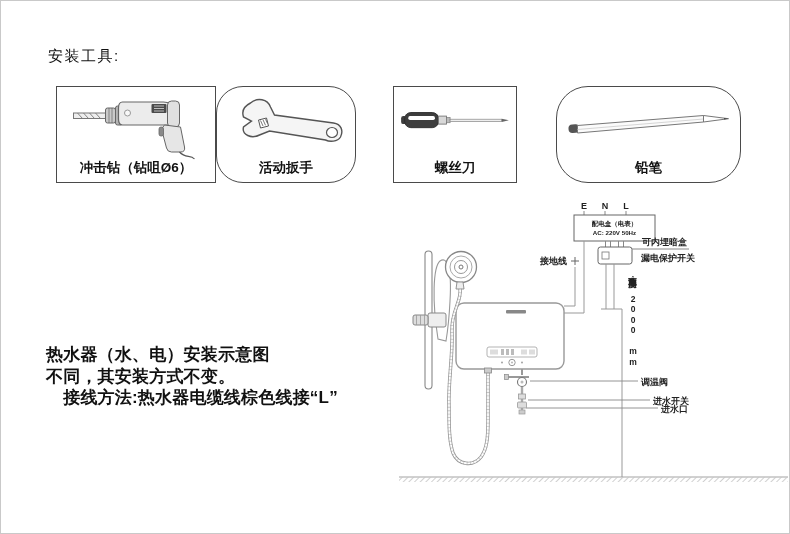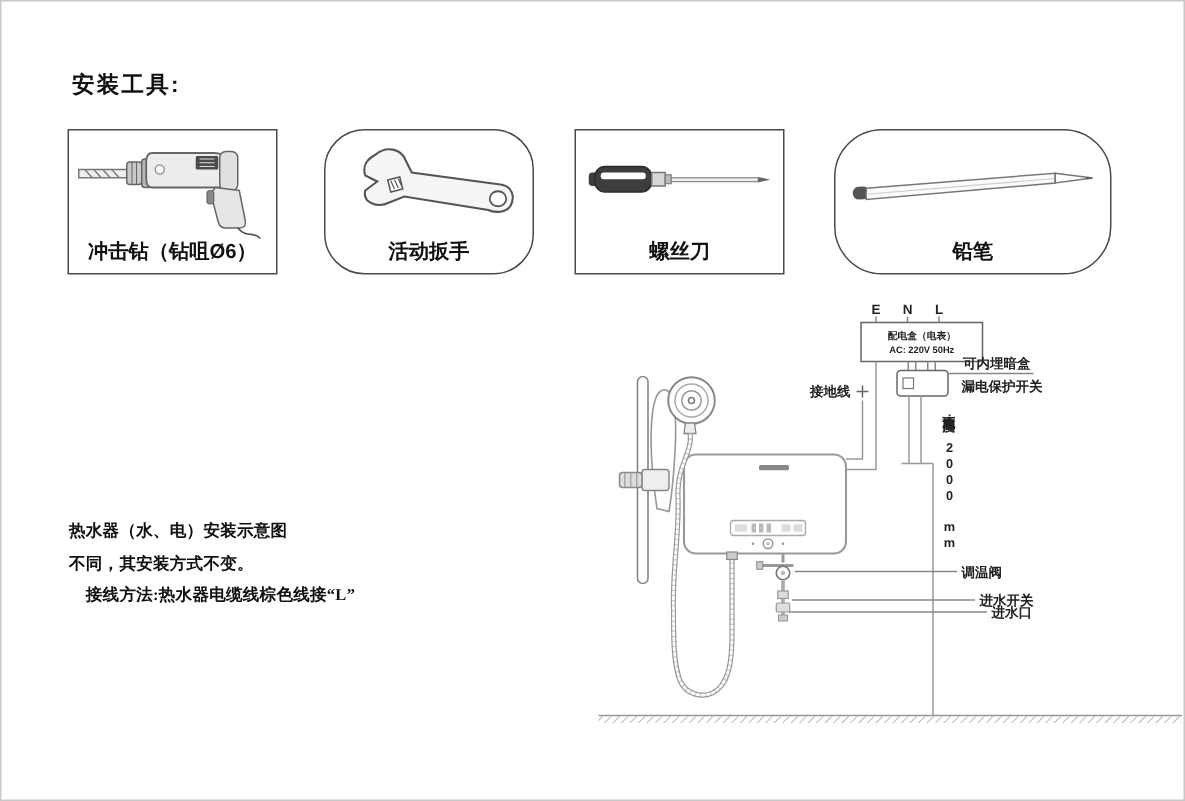--- a/index.html
+++ b/index.html
@@ -1,27 +1,27 @@
 <!DOCTYPE html>
 <html><head>
 <meta charset="utf-8">
 <style>
   html,body{margin:0;padding:0;background:#fff;}
   body{width:790px;height:534px;position:relative;font-family:"Liberation Sans","DejaVu Sans",sans-serif;}
   .page{position:absolute;left:0;top:0;width:788px;height:532px;background:#fff;border:1px solid #c9c9c9;overflow:hidden;}
-  .title{position:absolute;left:47px;top:46px;font-size:15px;font-weight:700;letter-spacing:1.5px;color:#111;}
+  .title{position:absolute;left:47px;top:46px;font-size:15px;font-weight:400;letter-spacing:1.5px;color:#111;}
   .toolbox{position:absolute;top:85px;height:97px;border:1.5px solid #4a4a4a;box-sizing:border-box;background:#fff;}
   .toolbox .art{position:absolute;left:0;top:2px;width:100%;}
   .toolbox .tlabel{position:absolute;left:0;right:0;bottom:5px;text-align:center;font-size:13.5px;font-weight:700;color:#111;white-space:nowrap;}
-  .tb1{left:44px;width:140px;}
+  .tb1{left:55px;width:160px;}
   .tb2{left:215px;width:140px;border-radius:27px;}
-  .tb3{left:382px;width:140px;}
+  .tb3{left:392px;width:124px;}
   .tb4{left:555px;width:185px;border-radius:32px;}
   .desc{position:absolute;left:45px;top:343px;width:330px;color:#111;}
-  .desc div{font-size:11px;font-weight:700;line-height:21.5px;white-space:nowrap;letter-spacing:0.2px;font-family:Liberation Serif, serif;}
+  .desc div{font-size:17px;font-weight:700;line-height:21.5px;white-space:nowrap;letter-spacing:0.2px;}
   .diagram{position:absolute;left:395px;top:190px;}
   .vlabel{position:absolute;left:625px;top:269px;width:13px;height:110px;
           writing-mode:vertical-rl;text-orientation:upright;
           font-size:8.5px;font-weight:700;color:#222;letter-spacing:0.5px;line-height:13px;}
   svg text{font-family:"Liberation Sans","DejaVu Sans",sans-serif;}
   .dlab{font-size:9px;font-weight:700;fill:#222;}
 </style>
 </head>
 <body>
 

